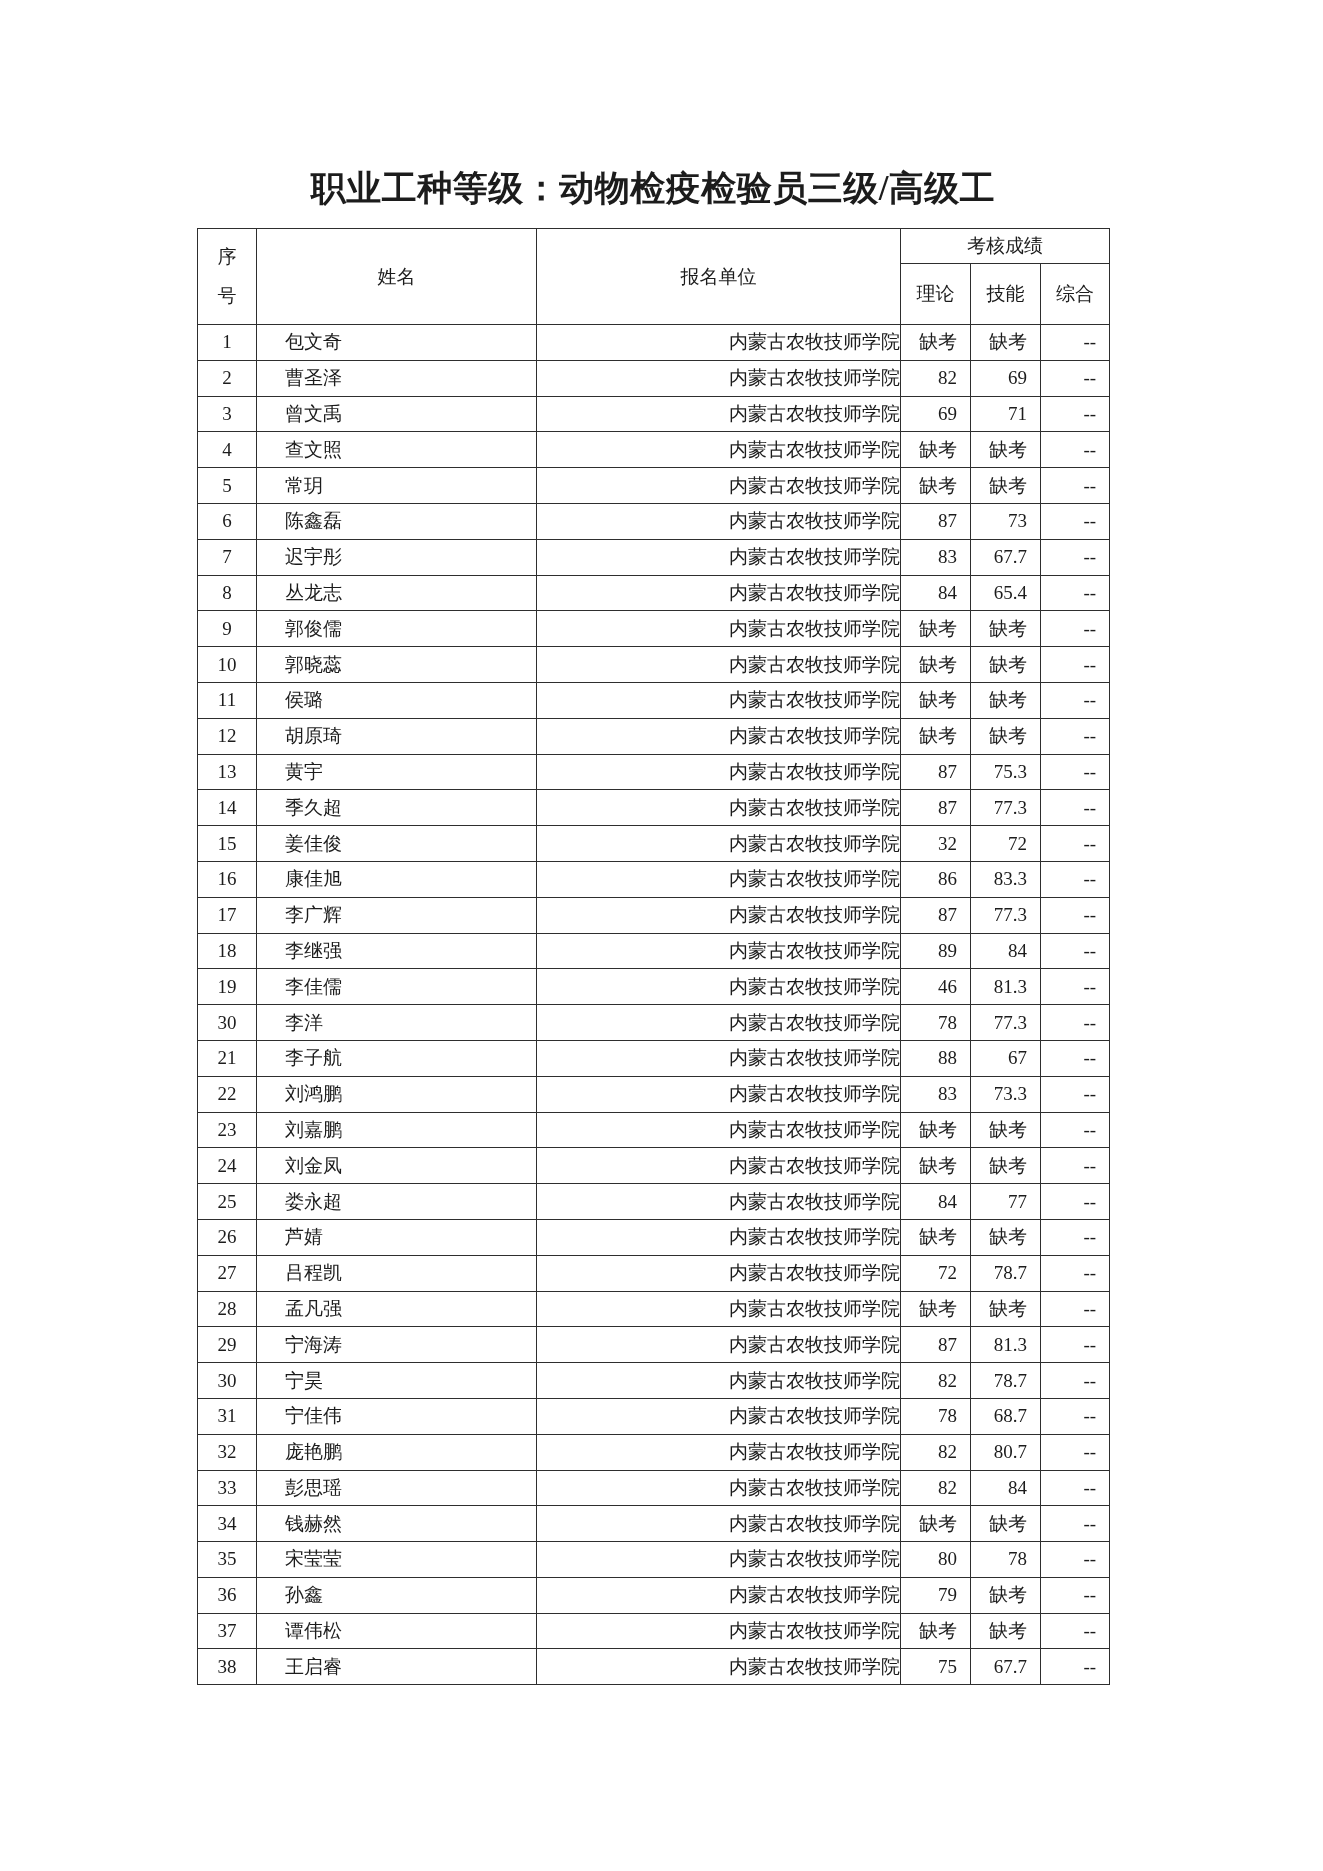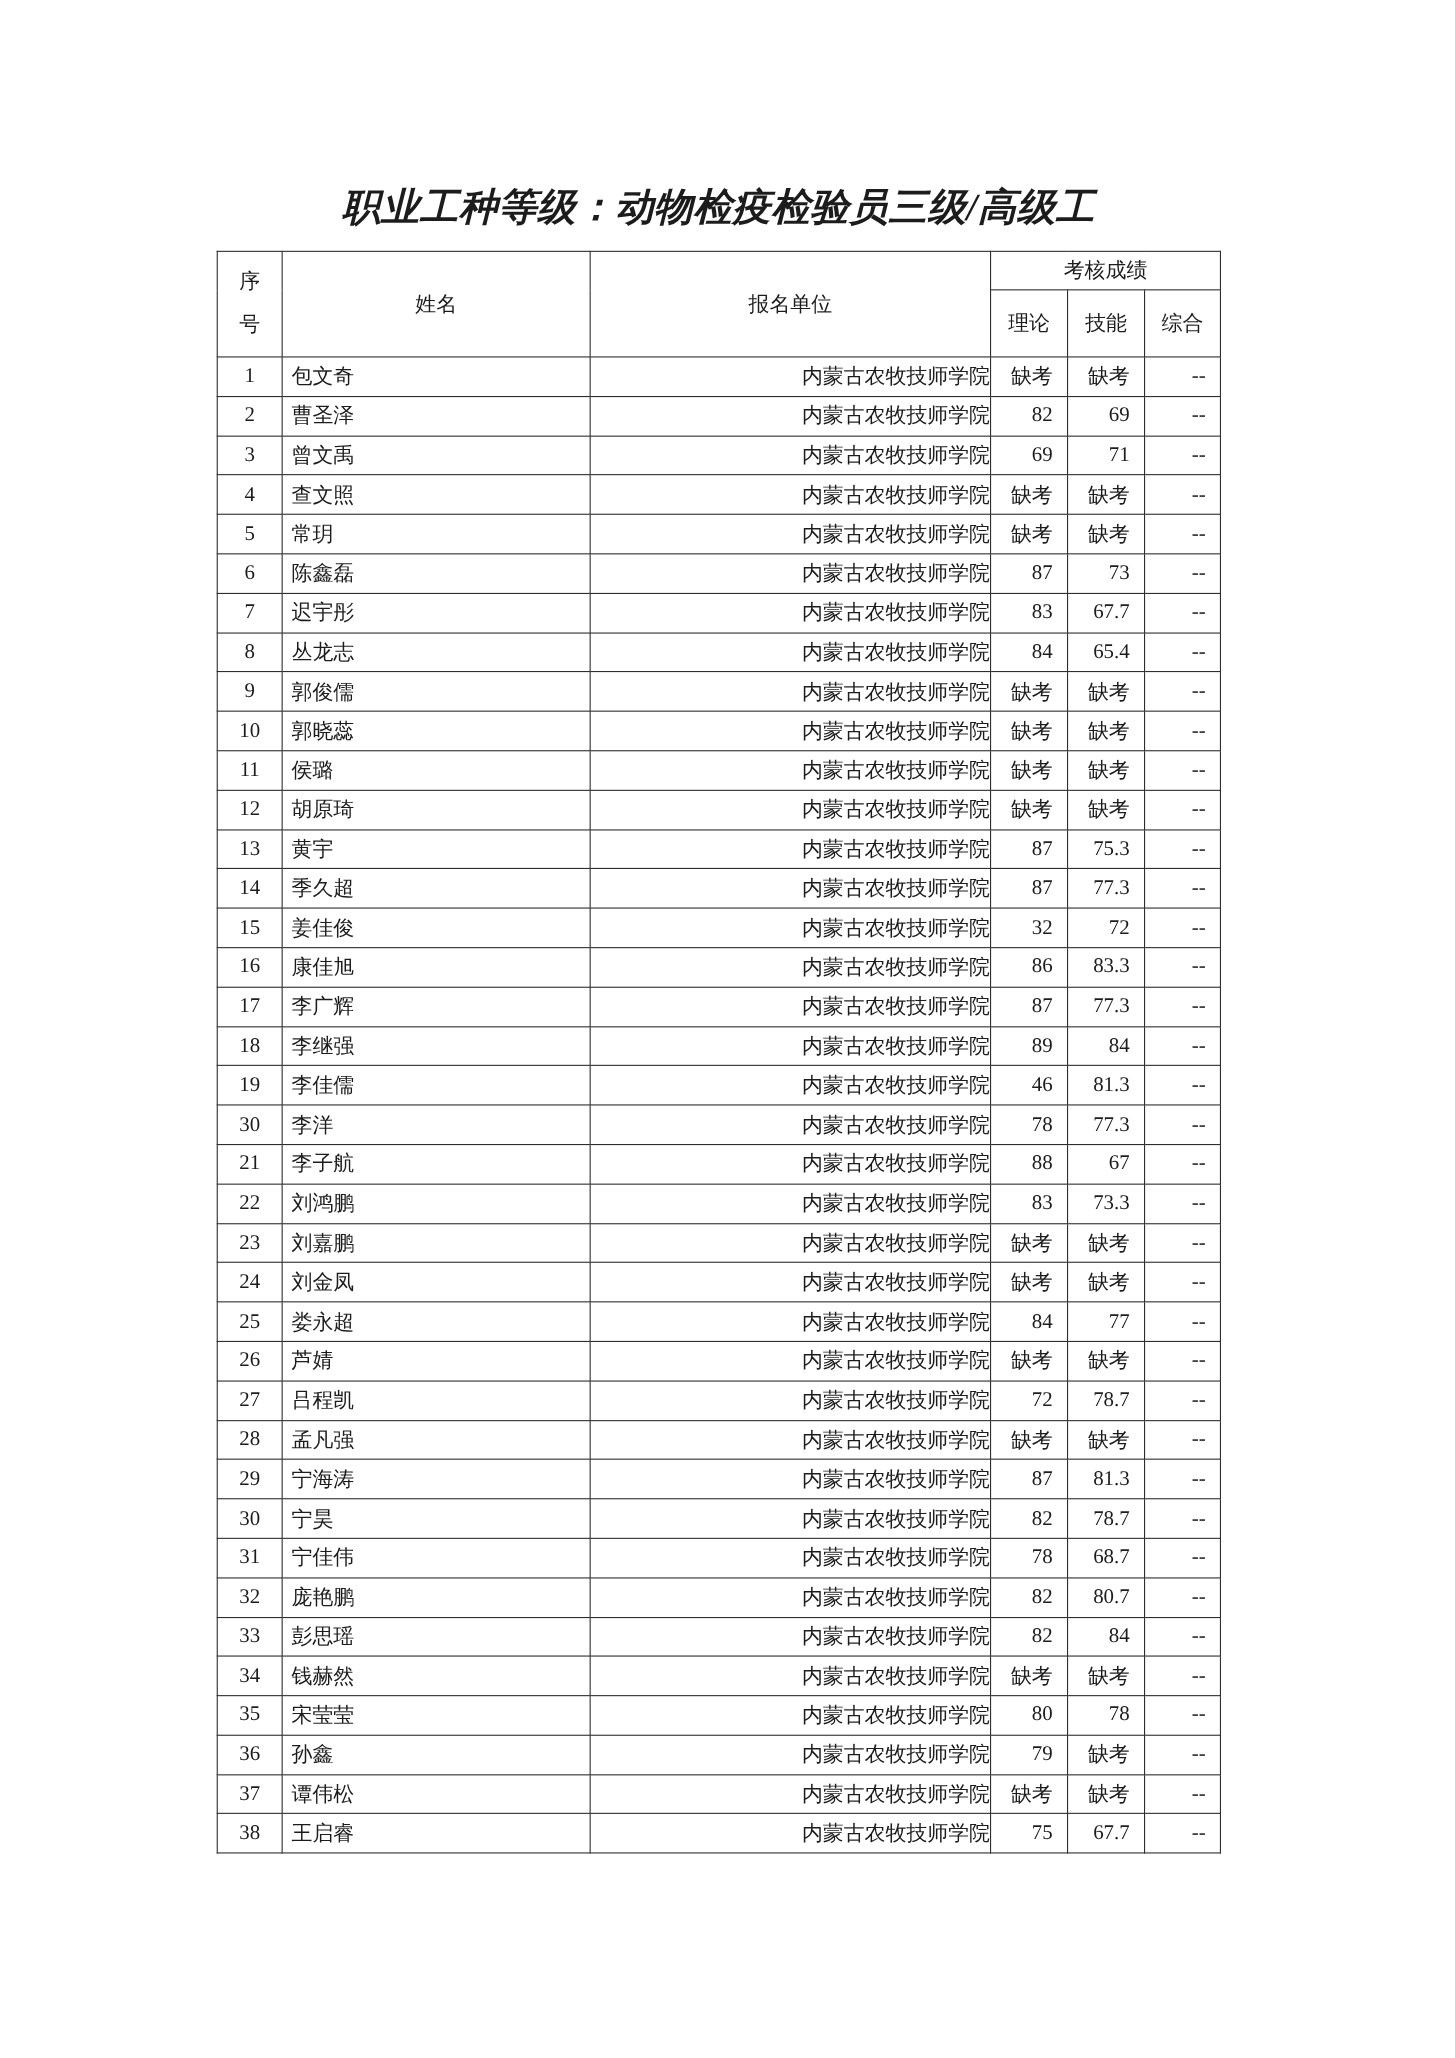--- a/index.html
+++ b/index.html
@@ -14,21 +14,20 @@
   .page { position:absolute; inset:0; }
   .title {
     position:absolute;
     left:197px; top:165px; width:912px;
     margin:0;
     text-align:center;
     font-size:35px;
     font-weight:bold;
     letter-spacing:0.5px;
     white-space:nowrap;
-    font-style:italic;
   }
   table.score-table {
     position:absolute;
     left:197px; top:228px;
     width:912px;
     border-collapse:collapse;
     table-layout:fixed;
   }
   .score-table th, .score-table td {
     border:1.5px solid #2e2e2e;
@@ -41,21 +40,21 @@
   .score-table thead tr.group-row { height:35px; }
   .score-table thead tr.sub-row { height:61px; }
   .score-table tbody tr { height:35.8px; }
   th.h-index {
     text-align:center;
     white-space:pre-line;
     line-height:2.05;
   }
   th.h-name, th.h-unit, th.h-group, th.h-sub { }
   td.c-index { text-align:center; }
-  td.c-name { text-align:left; padding-left:8px; }
+  td.c-name { text-align:left; padding-left:28px; }
   td.c-unit { text-align:right; }
   td.c-score { text-align:right; padding-right:13px; }
 </style>
 </head>
 <body>
 
 <div class="page">
 
   <h1 class="title">职业工种等级：动物检疫检验员三级/高级工</h1>
 

